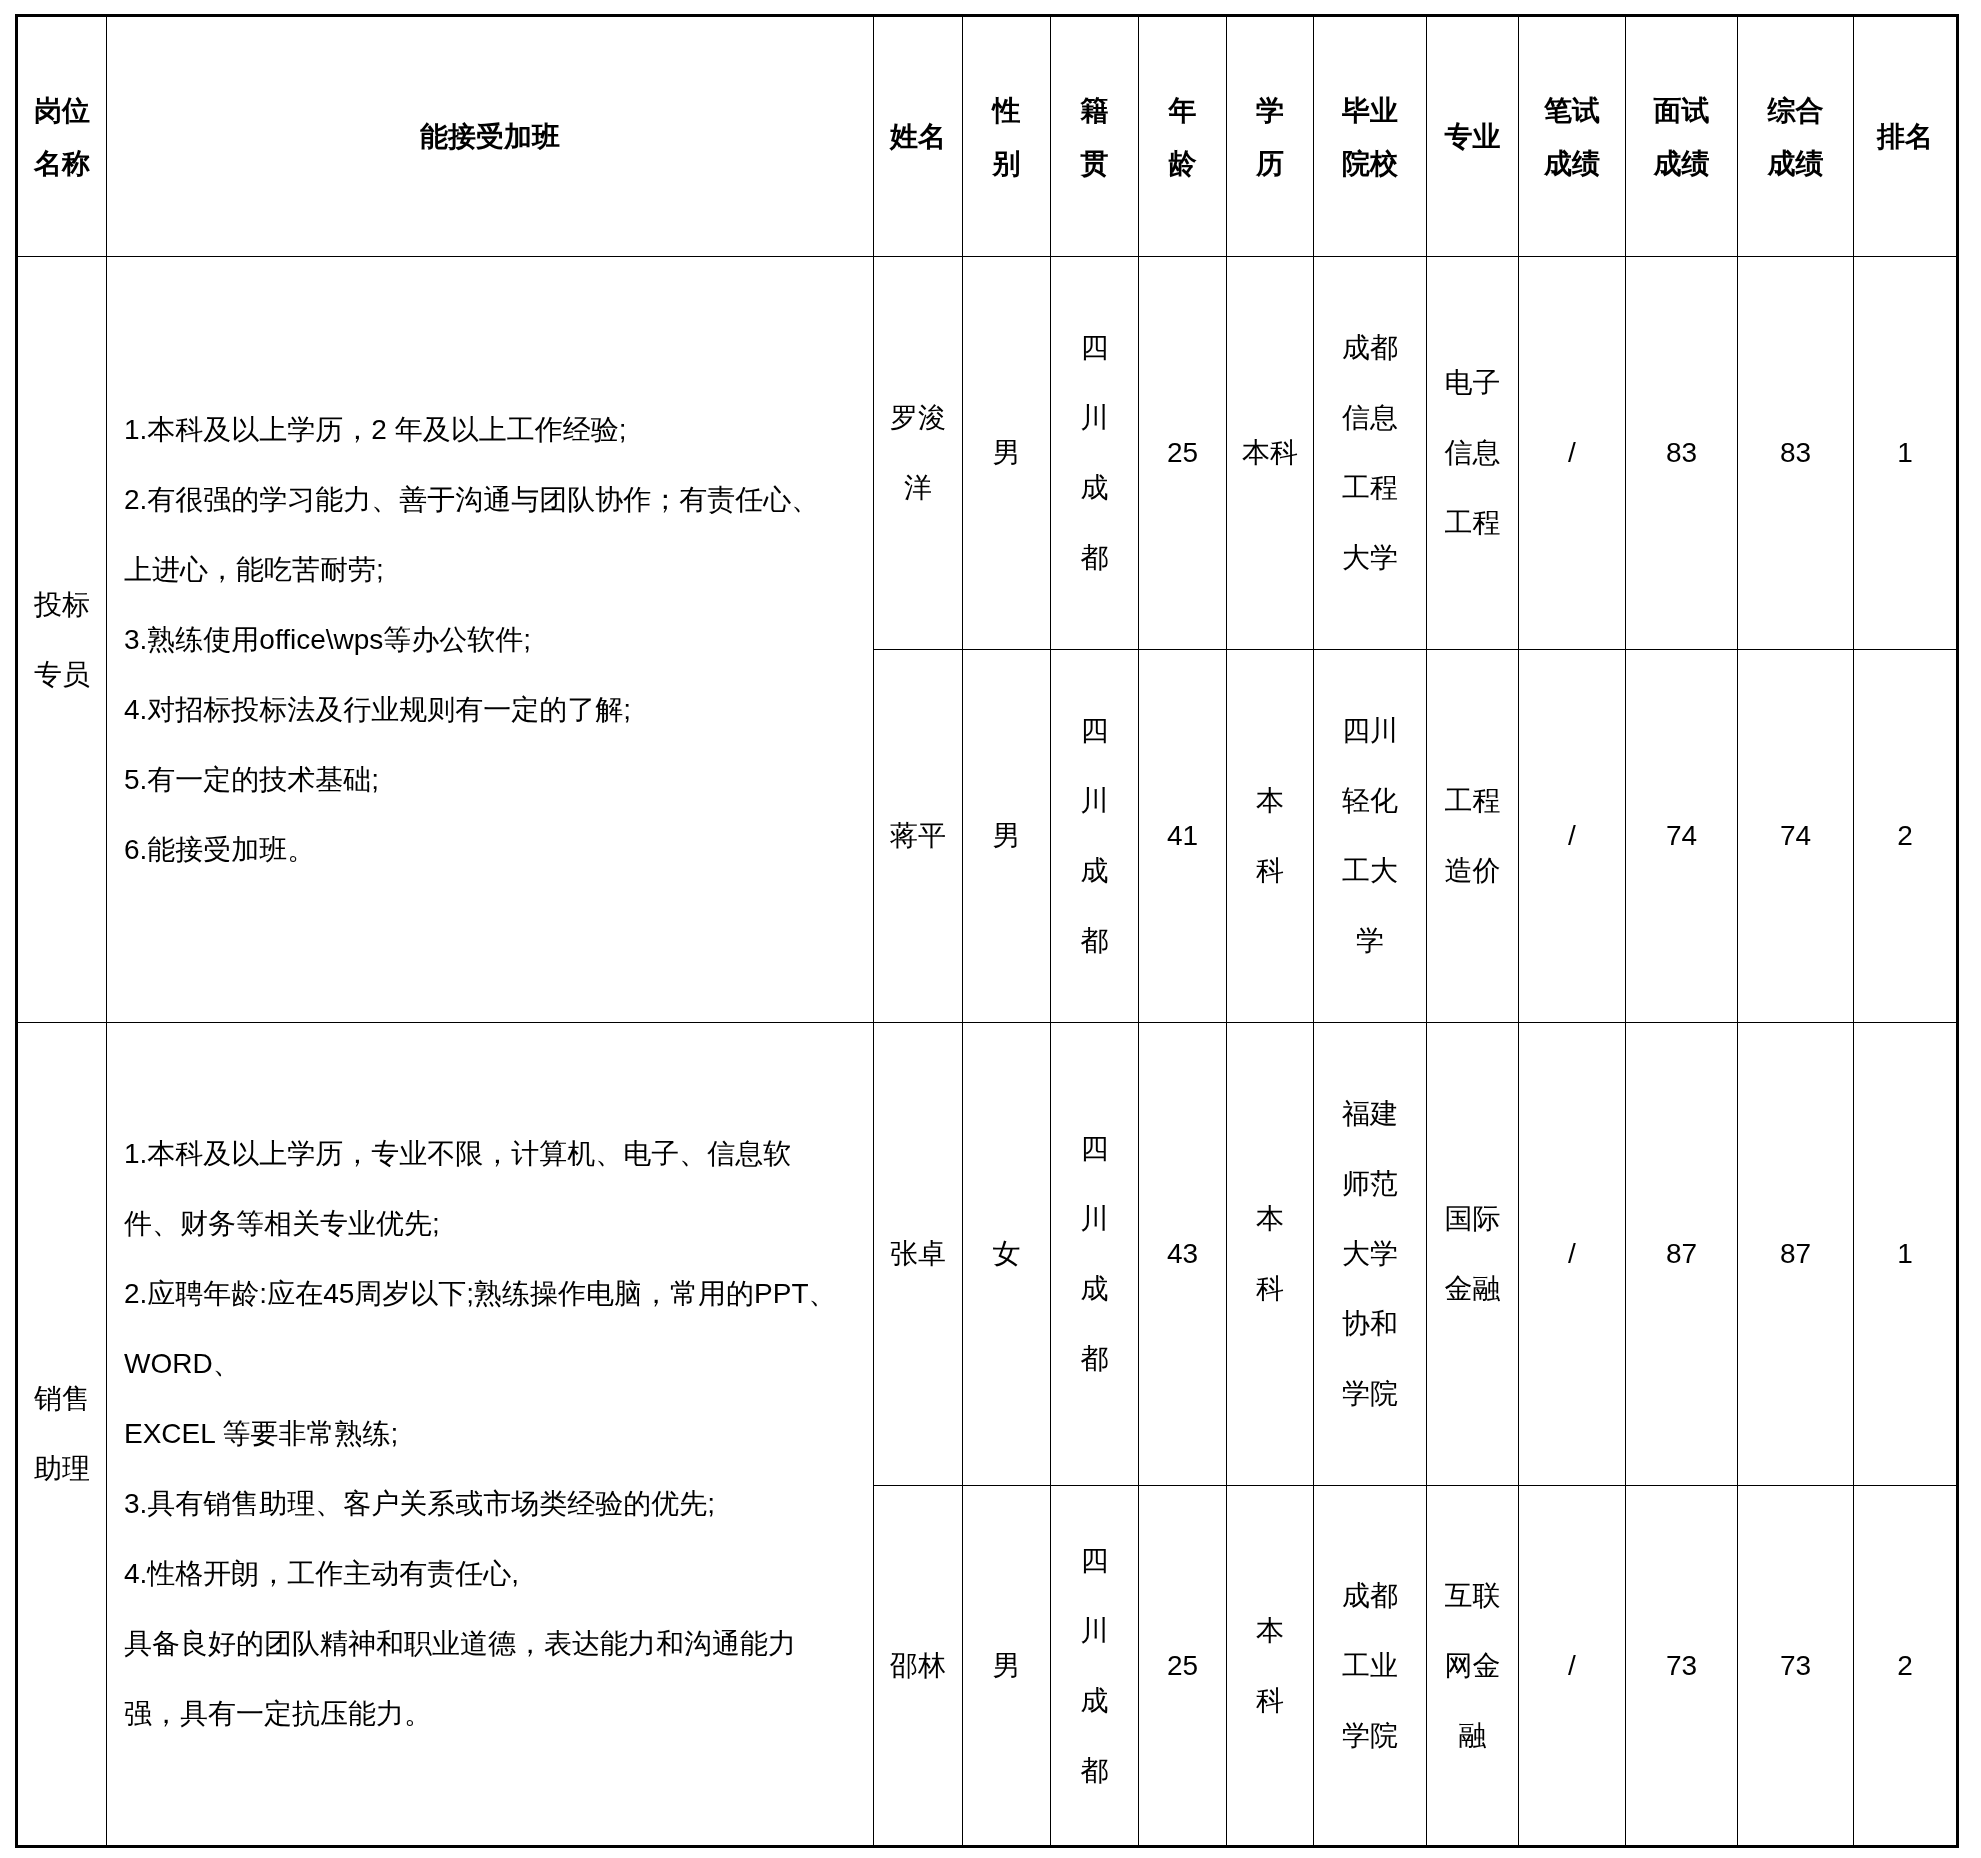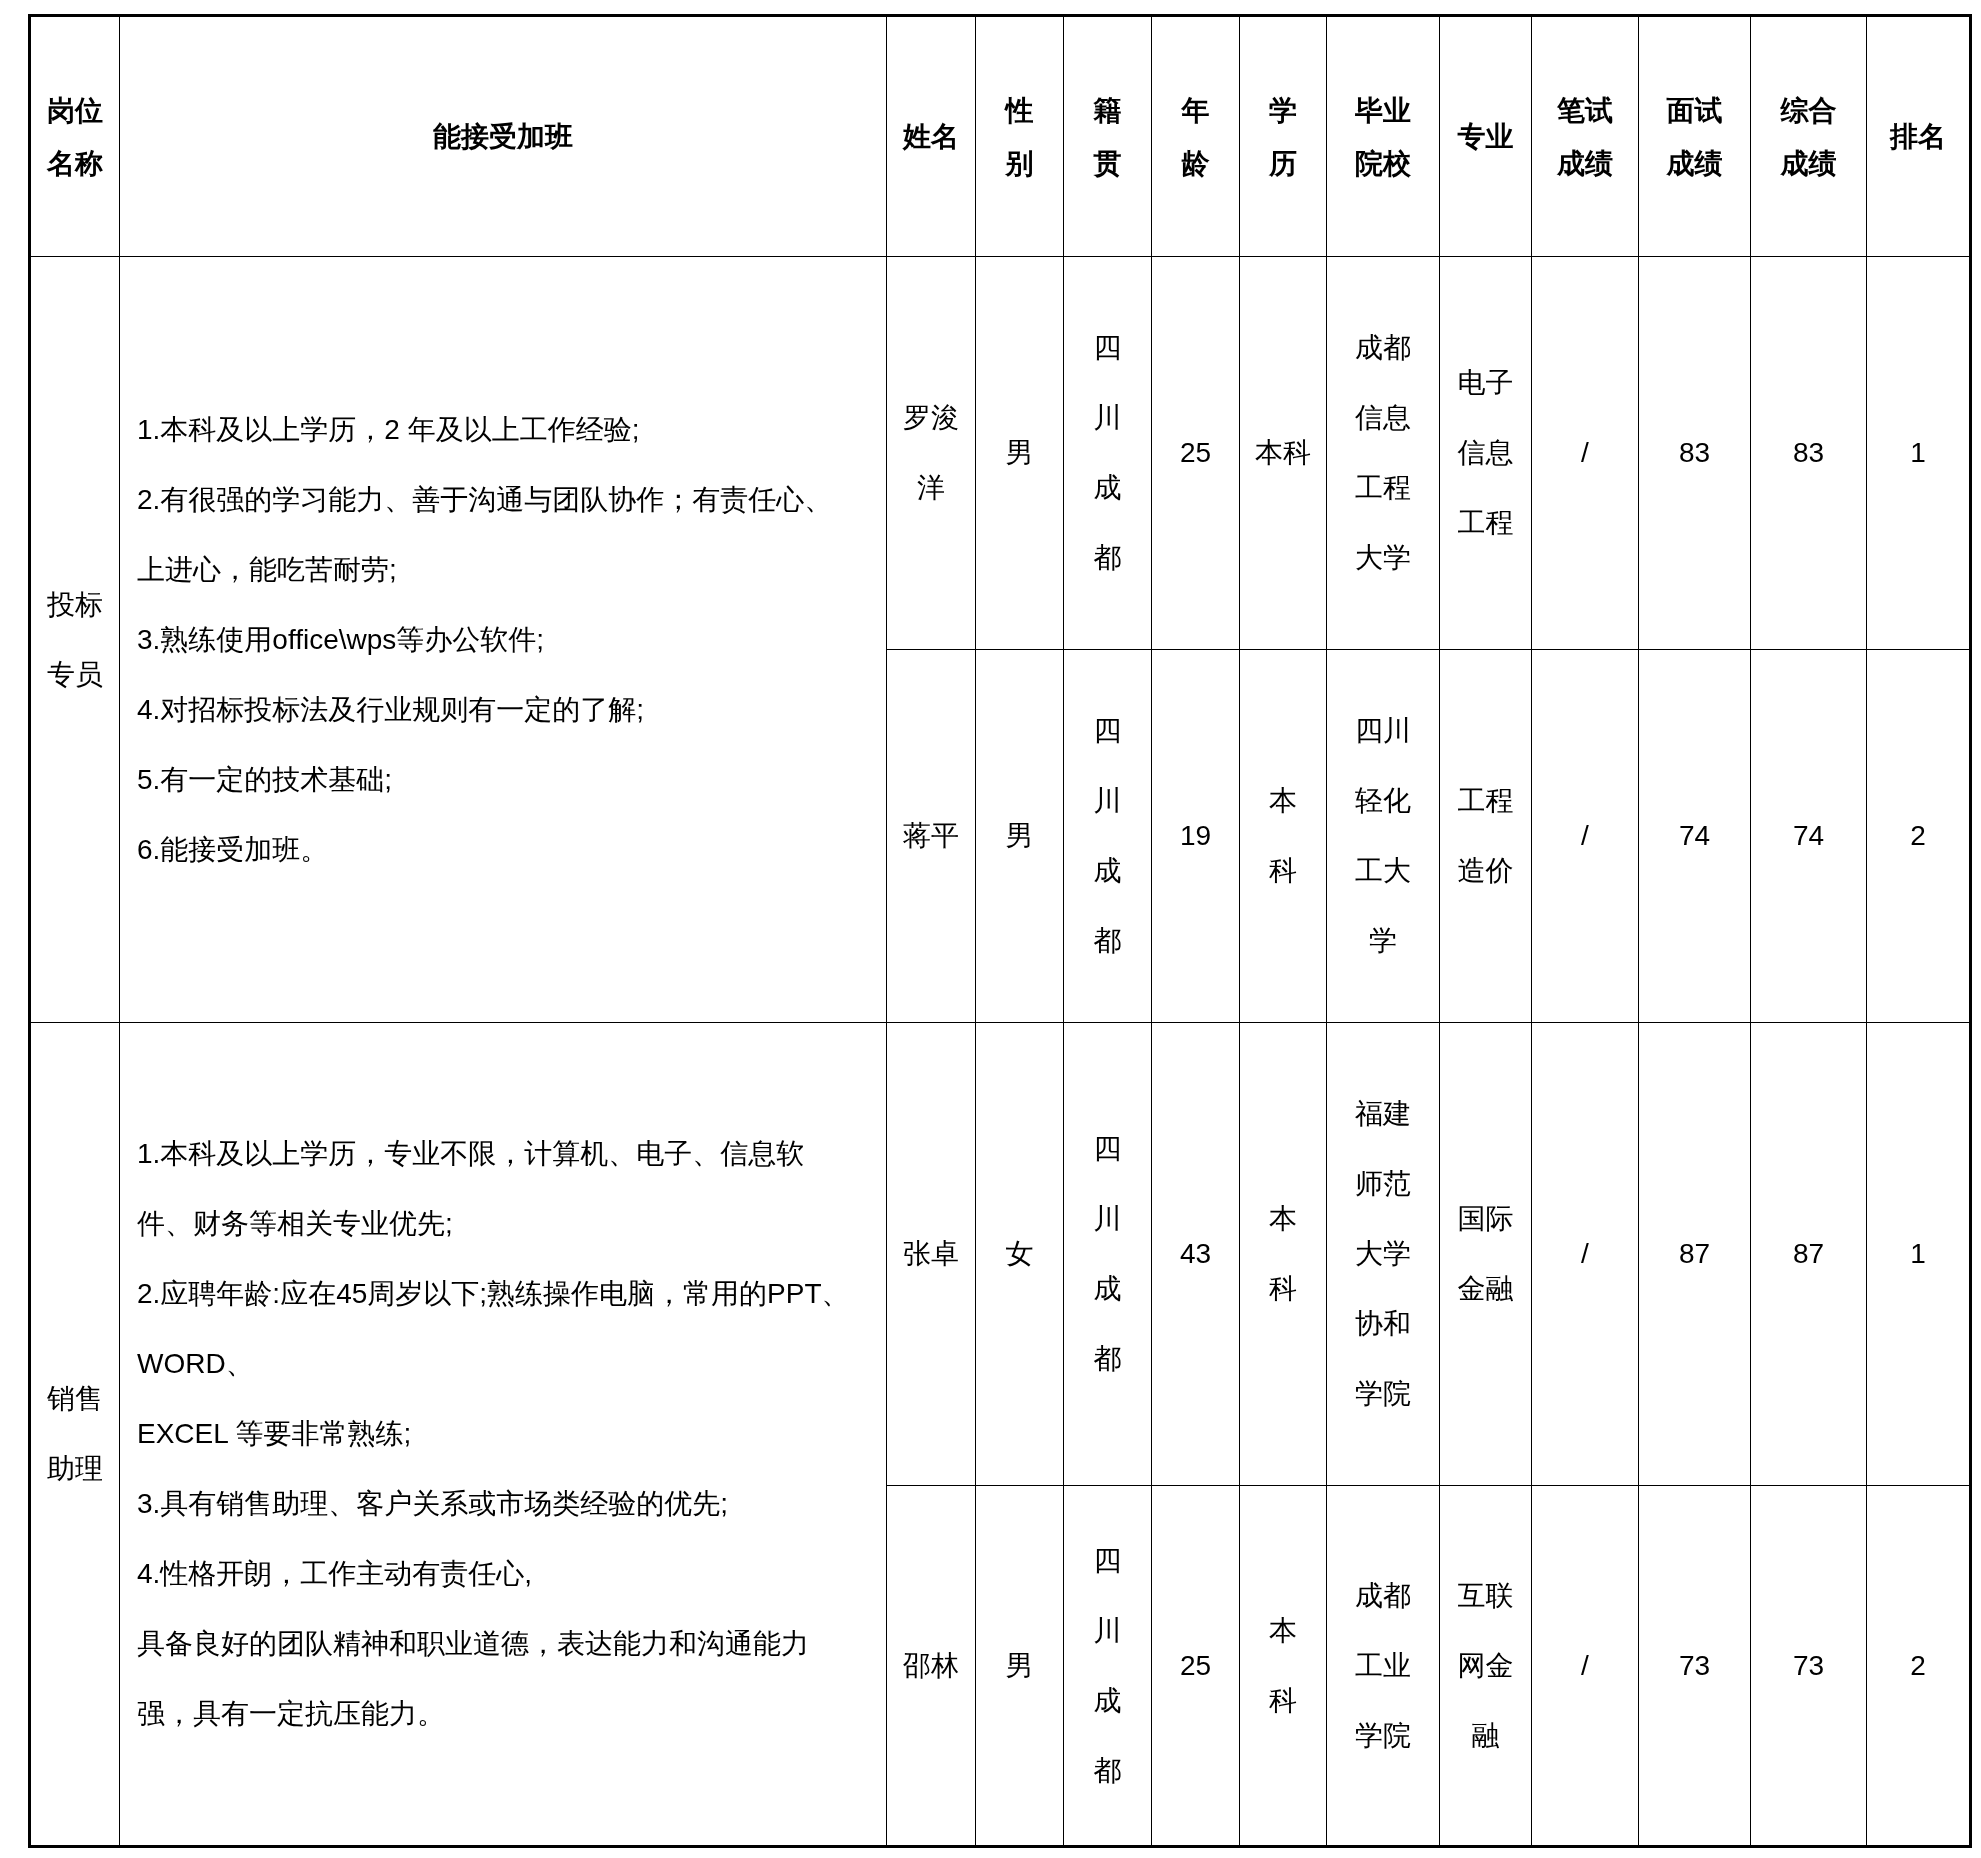--- a/index.html
+++ b/index.html
@@ -8,21 +8,21 @@
     background: #ffffff;
   }
   body {
     width: 1982px;
     height: 1859px;
     position: relative;
     font-family: "Liberation Sans", "DejaVu Sans", sans-serif;
   }
   .sheet {
     position: absolute;
-    left: 28px;
+    left: 15px;
     top: 14px;
   }
   table.results {
     border-collapse: collapse;
     table-layout: fixed;
     border: 3.7px solid #000;
   }
   table.results th,
   table.results td {
     border: 1.9px solid #000;
@@ -130,21 +130,21 @@
       <td>1</td>
     </tr>
 
     <tr style="height:373px">
       <td>蒋平</td>
       <td>男</td>
       <td>四
 川
 成
 都</td>
-      <td>19</td>
+      <td>41</td>
       <td>本
 科</td>
       <td>四川
 轻化
 工大
 学</td>
       <td>工程
 造价</td>
       <td>/</td>
       <td>74</td>

